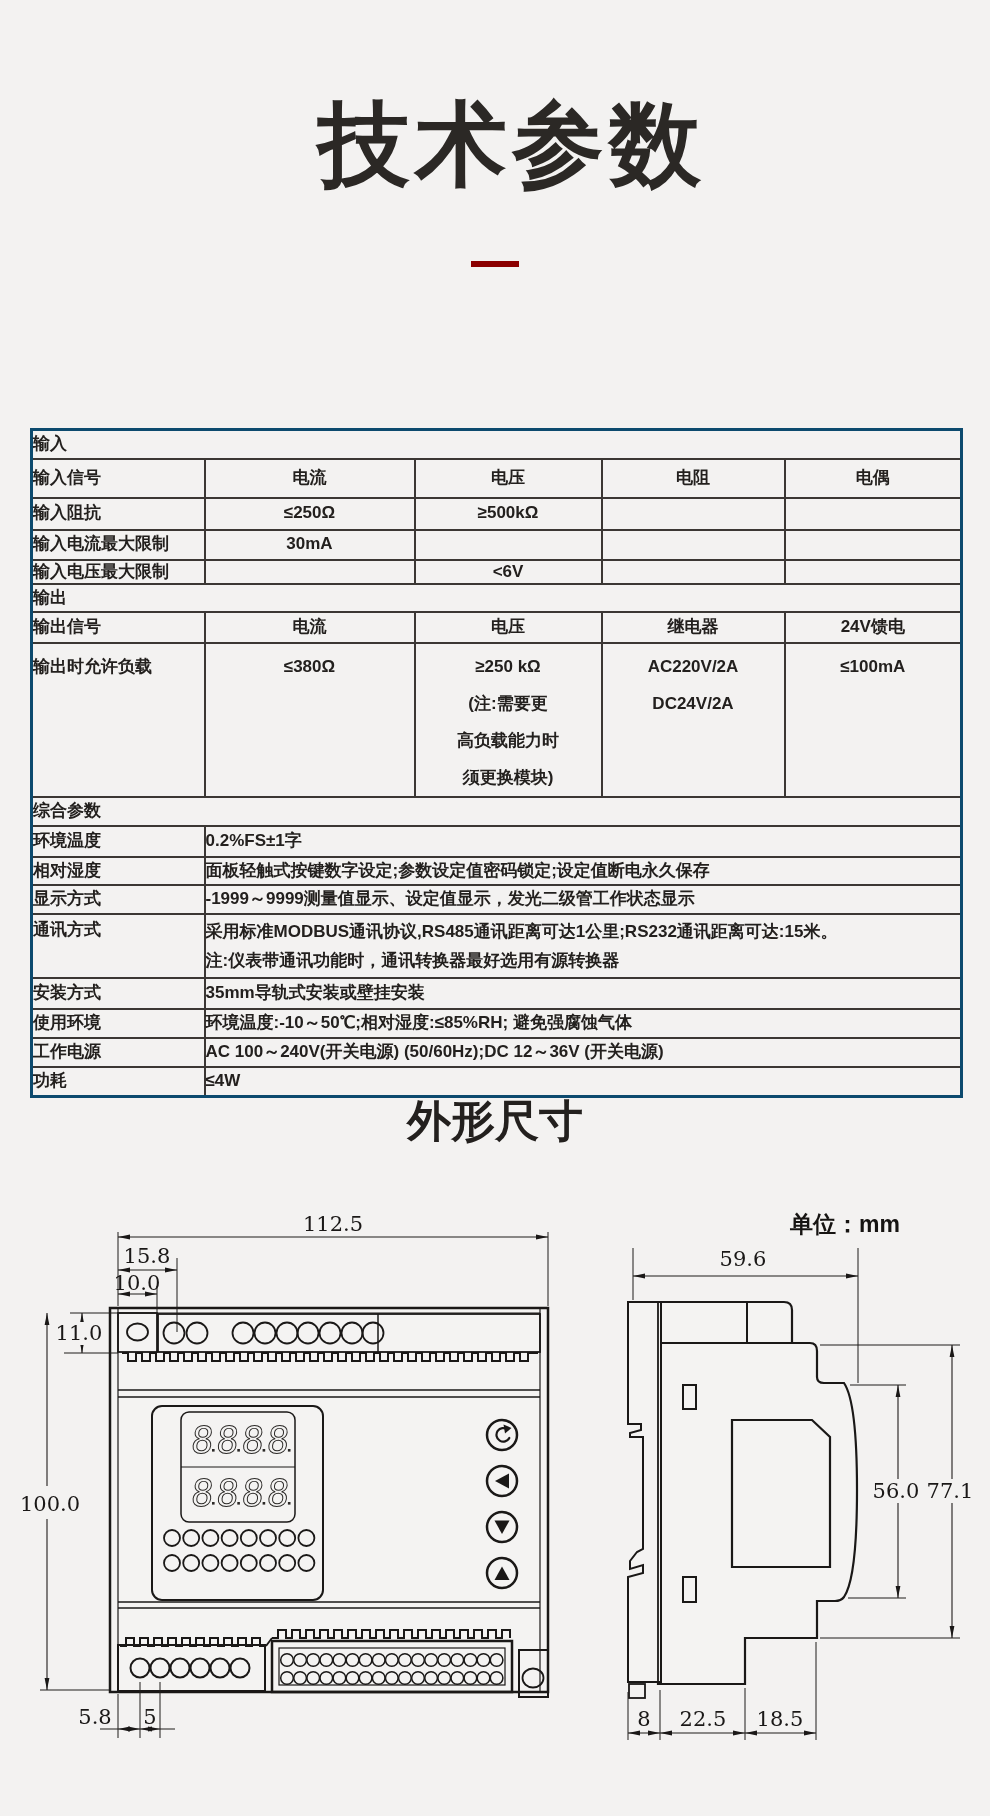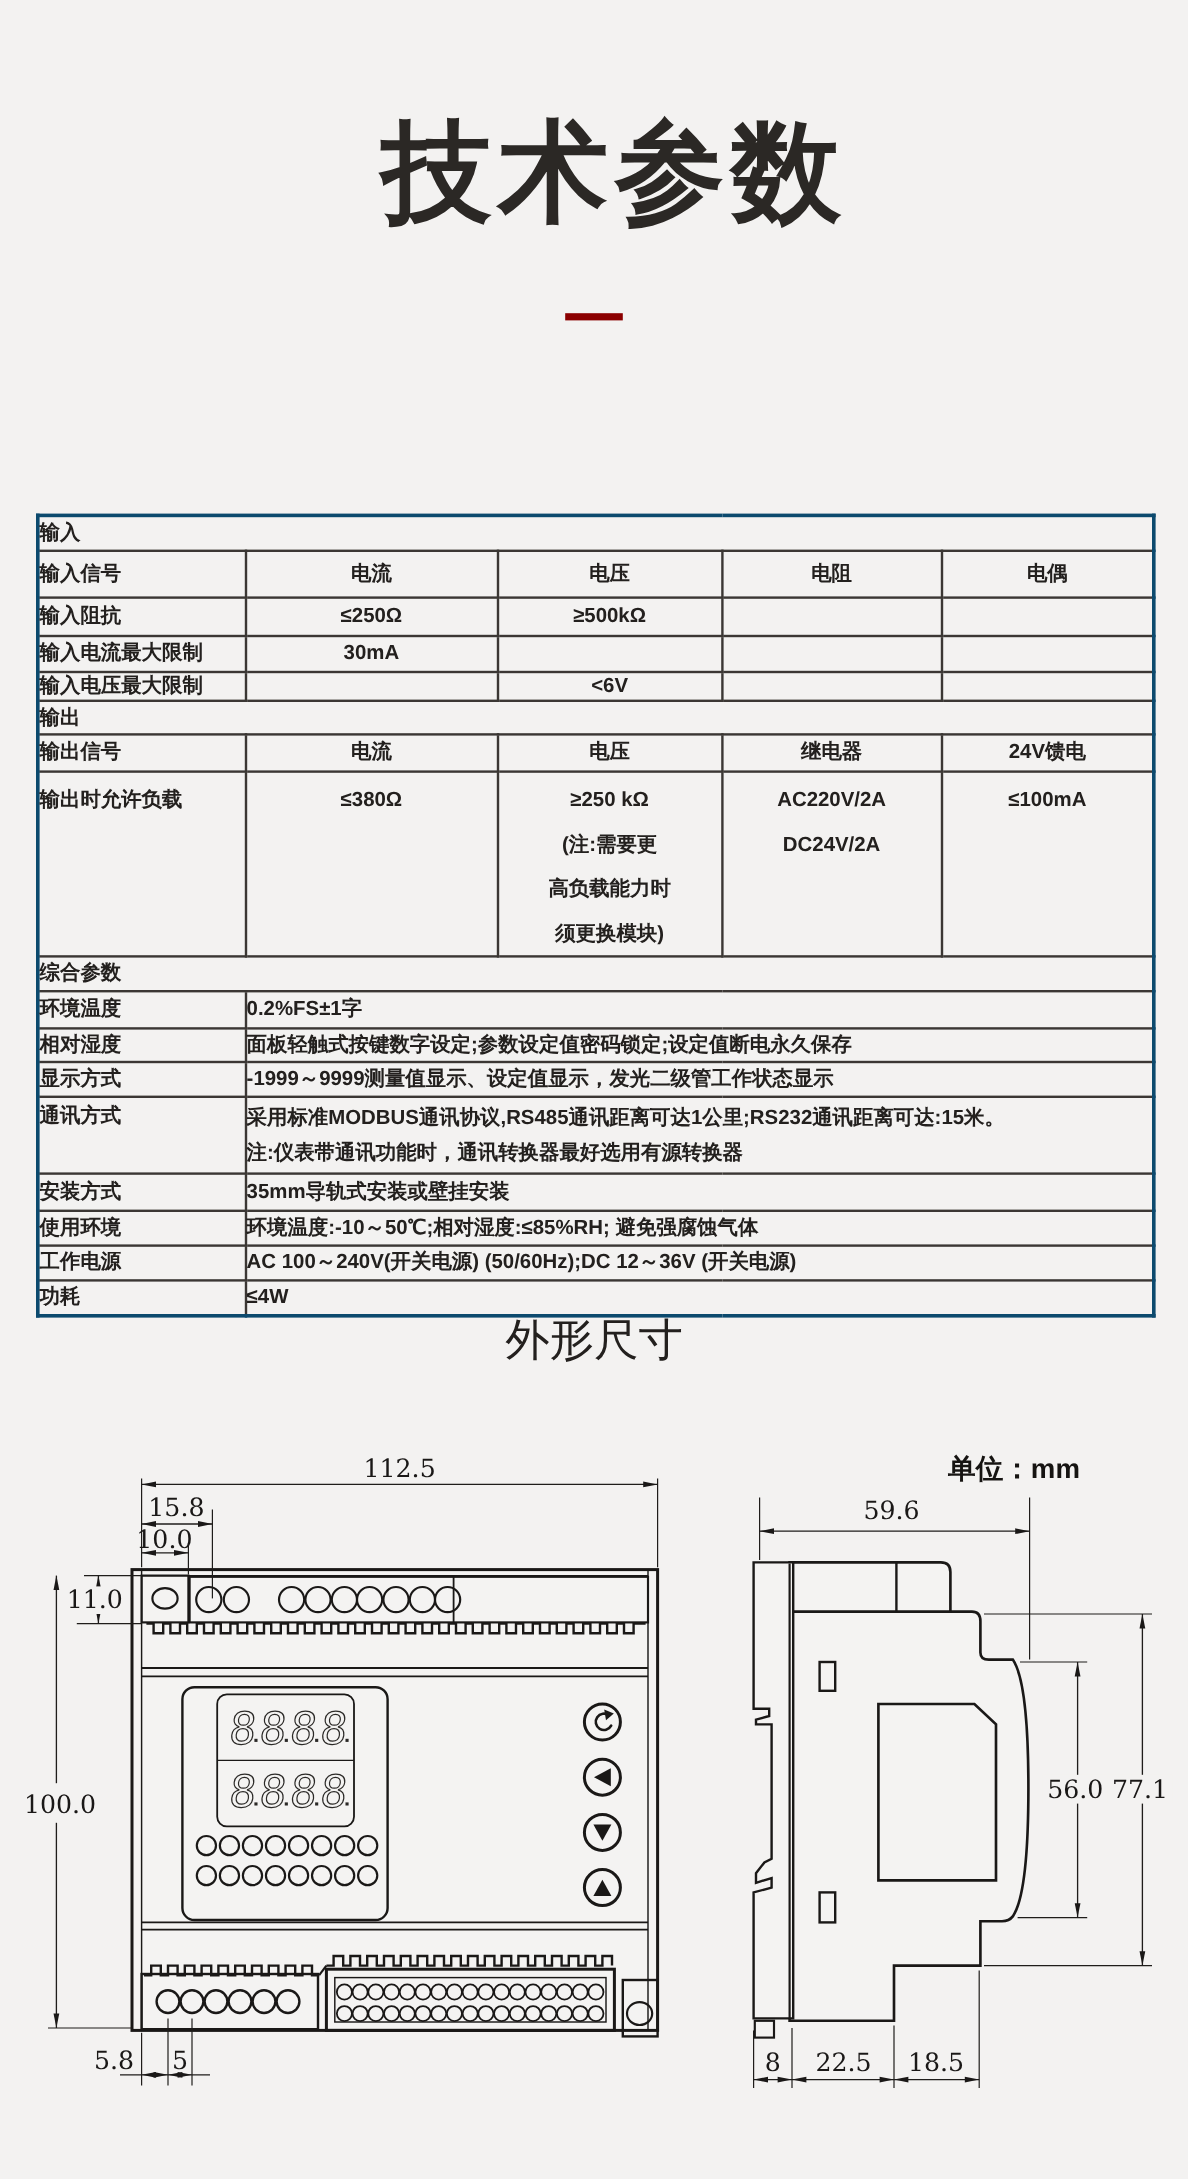--- a/index.html
+++ b/index.html
@@ -4,21 +4,21 @@
 <style>
   html,body{margin:0;padding:0;background:#e8e7e6;}
   .page{position:relative;width:990px;height:1816px;background:#f3f2f1;
         font-family:"Liberation Sans",sans-serif;color:#23201e;overflow:hidden;margin:0 auto;}
   .title{position:absolute;top:98px;left:17px;width:100%;text-align:center;
          font-size:92px;font-weight:900;letter-spacing:5px;color:#2b2825;line-height:1;}
   .dash{position:absolute;top:261px;left:471px;width:48px;height:6px;background:#8B0000;}
   .subtitle{position:absolute;top:330px;left:0;width:100%;text-align:center;
             font-size:35px;font-weight:700;color:#23201e;}
   .h2{position:absolute;top:1092px;left:0;width:100%;text-align:center;
-      font-size:37px;font-weight:400;color:#23201e;}
+      font-size:44px;font-weight:700;color:#23201e;}
   table.spec{position:absolute;top:428px;left:30px;width:930px;border-collapse:collapse;
              table-layout:fixed;border:3px solid #0c4a6e;padding-left:44px;}
   table.spec td{border:2px solid #3b3734;font-size:17px;font-weight:700;color:#23201e;
                 padding:0;vertical-align:middle;white-space:pre-line;line-height:1.35;}
   td.sec{text-align:left;padding-left:8px;}
   td.lbl{text-align:left;padding-left:8px;}
   td.ctr{text-align:center;}
   td.val{text-align:left;padding-left:12px;padding-right:6px;}
   tr.tall td{vertical-align:top;padding-top:4px;line-height:37px;}
   tr.comm td.val{line-height:29px;}

